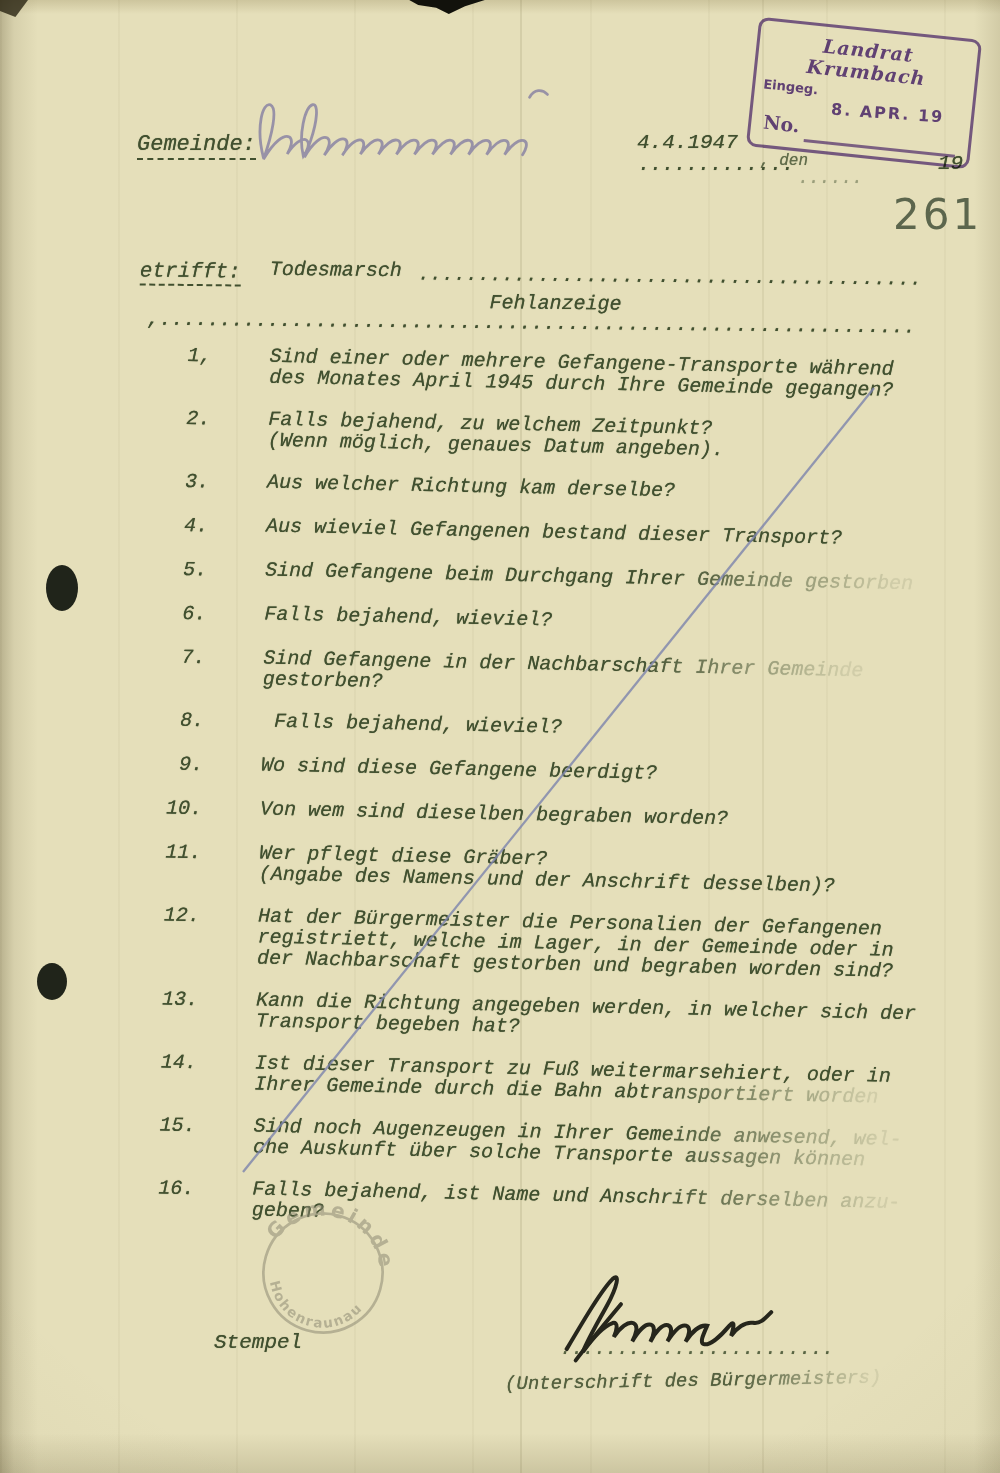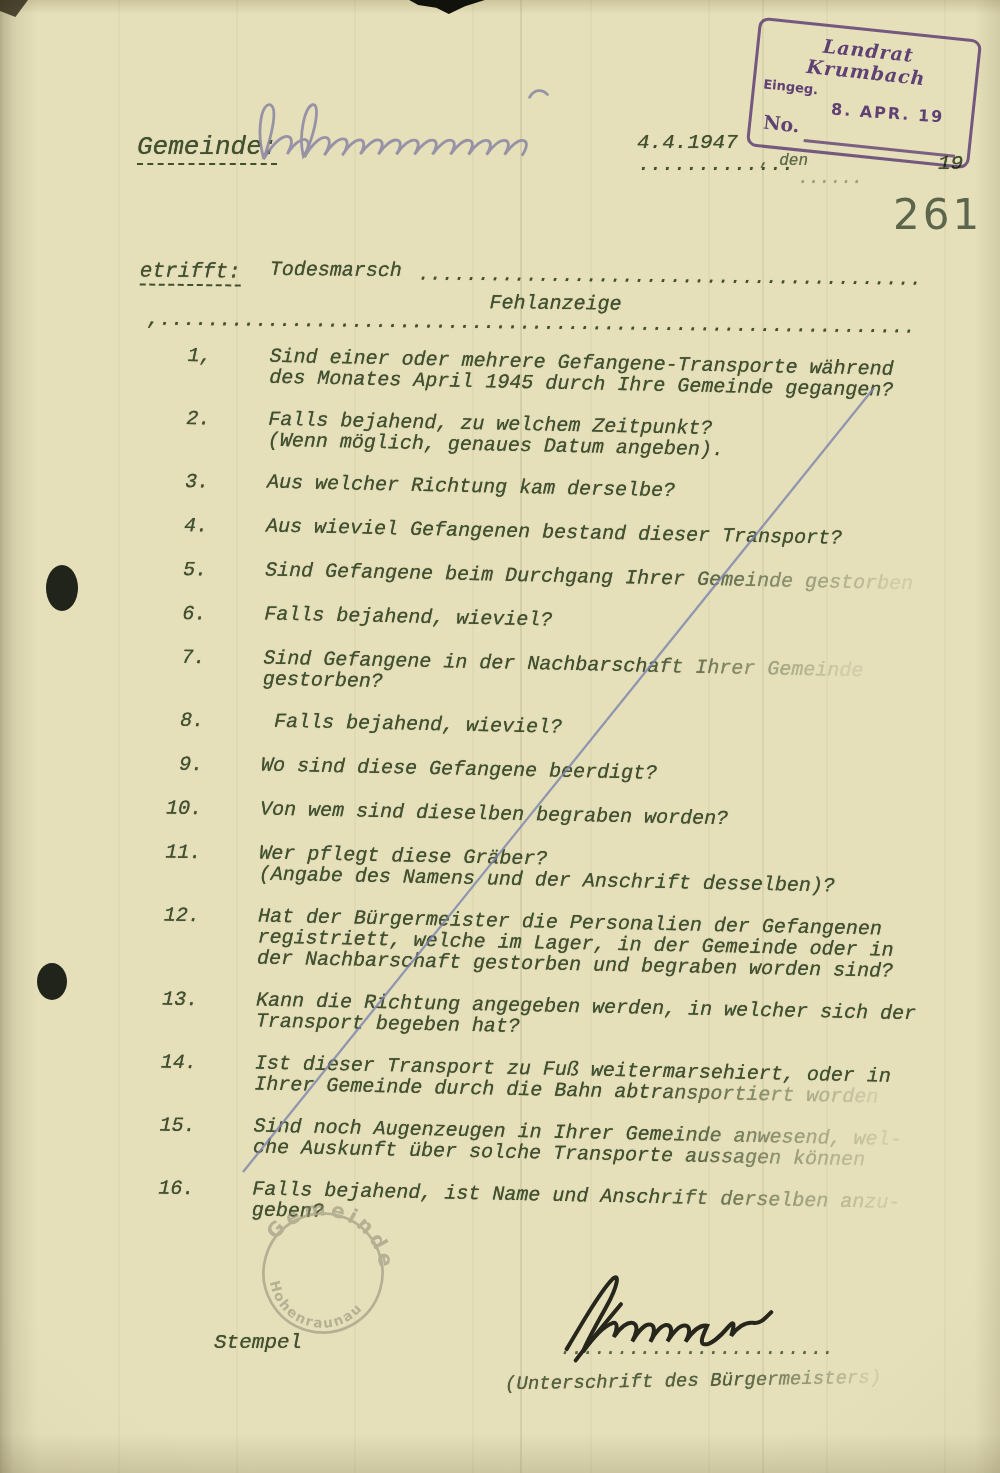--- a/index.html
+++ b/index.html
@@ -18,21 +18,21 @@
     radial-gradient(130% 110% at 48% 42%, rgba(0,0,0,0) 55%, rgba(88,78,38,.16) 100%),
     #e5dfba;}
   .crease{position:absolute;top:0;bottom:0;width:2px;background:rgba(115,105,65,.14);}
   .typed{font-family:"Liberation Mono",monospace;font-style:italic;color:var(--ink);
          text-shadow:0 0 .7px rgba(52,68,38,.85);white-space:pre;}
   .abs{position:absolute;}
   .fade-r{-webkit-mask-image:linear-gradient(90deg,#000 62%,rgba(0,0,0,.12) 97%);
           mask-image:linear-gradient(90deg,#000 62%,rgba(0,0,0,.12) 97%);}
   .u-dash{border-bottom:2px dashed var(--ink);padding-bottom:1px;}
   
-  .lbl{font-size:26px;}
+  .lbl{font-size:22px;}
   .date{font-size:21px;}
   
   .stampbox{position:absolute;left:752px;top:28px;width:218px;height:124px;
     border:3.5px solid rgba(107,74,157,.85);border-radius:10px;transform:rotate(6deg);
     color:var(--purple);mix-blend-mode:multiply;}
   .stamp-title{position:absolute;left:0;right:0;top:8px;text-align:center;
     font-family:"DejaVu Serif",serif;font-weight:bold;font-style:italic;
     font-size:19px;word-spacing:10px;letter-spacing:1px;}
   .stamp-eing{position:absolute;left:8px;top:56px;font-size:13px;font-family:"DejaVu Sans",sans-serif;font-weight:bold;}
   .stamp-date{position:absolute;left:78px;top:70px;font-size:16px;font-weight:bold;

